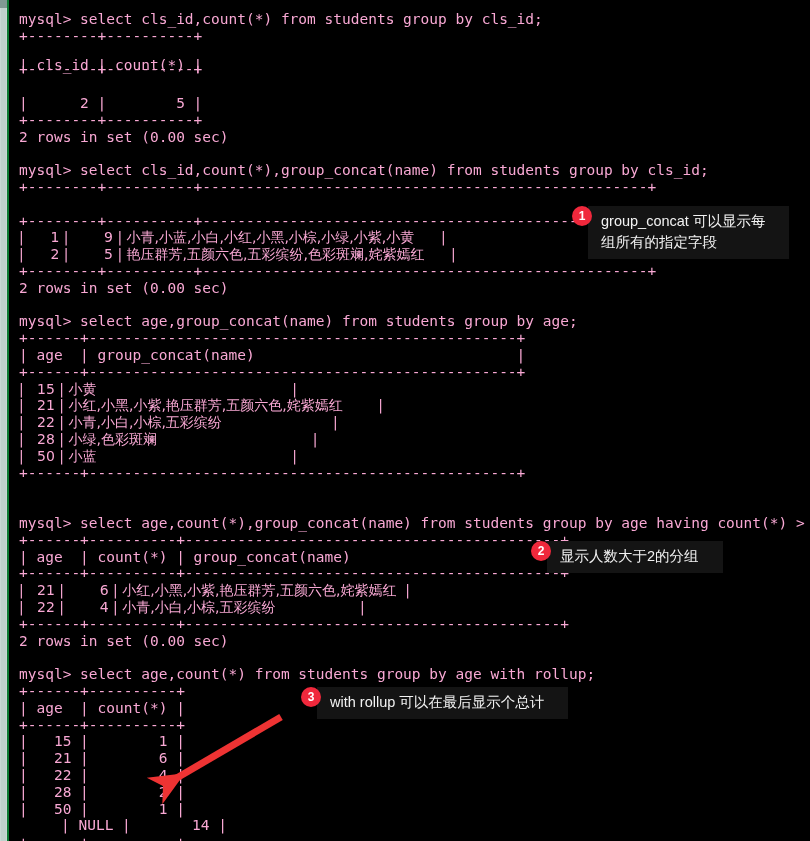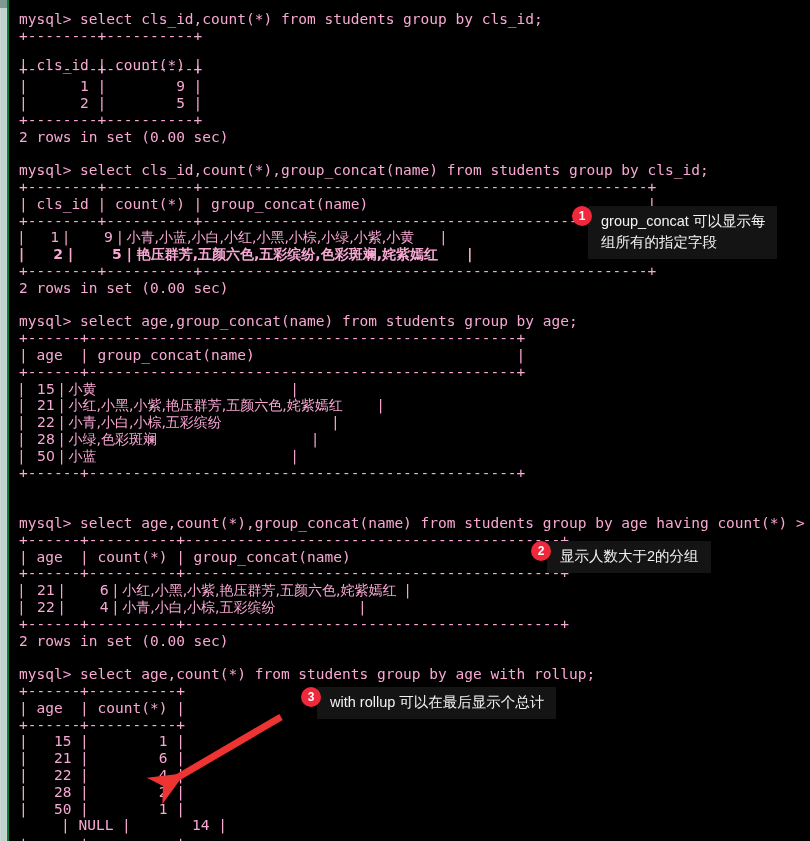--- a/index.html
+++ b/index.html
@@ -84,21 +84,21 @@
     justify-content: center;
     flex: 0 0 auto;
     z-index: 22;
   }
   .callout-box {
     background: #141414;
     color: #f2f2f2;
     font-family: "Liberation Sans", sans-serif;
     font-size: 14.5px;
     line-height: 21px;
-    padding: 5px 12px 6px 13px;
+    padding: 5px 24px 6px 13px;
     margin-left: -4px;
     position: relative;
     white-space: pre-line;
     z-index: 21;
   }
 
   
   #annotation-arrow {
     position: absolute;
     left: 0; top: 0;
@@ -114,30 +114,28 @@
   <div id="scrollbar-thumb"></div>
   <div id="scrollbar-topicon"></div>
 </div>
 <div id="green-rule"></div>
 
 <div id="terminal">
     <div class="tline" style="top: 11px;">mysql&gt; select cls_id,count(*) from students group by cls_id;</div>
     <div class="tline" style="top: 27.8px;">+--------+----------+</div>
     <div class="tline" style="top: 44.6px; margin-top: 12px;">| cls_id | count(*) |</div>
     <div class="tline" style="top: 61.4px;">+--------+----------+</div>
-    <div class="tline" style="top: 78.2px;">|      1 |        9 |</div>
     <div class="tline" style="top: 95px; text-align: center;">|      2 |        5 |</div>
     <div class="tline" style="top: 111.8px;">+--------+----------+</div>
     <div class="tline" style="top: 128.6px;">2 rows in set (0.00 sec)</div>
     <div class="tline" style="top: 162.2px;">mysql&gt; select cls_id,count(*),group_concat(name) from students group by cls_id;</div>
     <div class="tline" style="top: 179px;">+--------+----------+---------------------------------------------------+</div>
-    <div class="tline" style="top: 195.8px;">| cls_id | count(*) | group_concat(name)                                |</div>
     <div class="tline" style="top: 212.6px;">+--------+----------+---------------------------------------------------+</div>
     <div class="tline cjk" style="top: 229.4px;">|      1 |        9 | 小青,小蓝,小白,小红,小黑,小棕,小绿,小紫,小黄      |</div>
-    <div class="tline cjk" style="top: 246.2px; font-weight: bold;">|      2 |        5 | 艳压群芳,五颜六色,五彩缤纷,色彩斑斓,姹紫嫣红      |</div>
+    <div class="tline cjk" style="top: 246.2px;">|      2 |        5 | 艳压群芳,五颜六色,五彩缤纷,色彩斑斓,姹紫嫣红      |</div>
     <div class="tline" style="top: 263px;">+--------+----------+---------------------------------------------------+</div>
     <div class="tline" style="top: 279.8px;">2 rows in set (0.00 sec)</div>
     <div class="tline" style="top: 313.4px;">mysql&gt; select age,group_concat(name) from students group by age;</div>
     <div class="tline" style="top: 330.2px;">+------+-------------------------------------------------+</div>
     <div class="tline" style="top: 347px;">| age  | group_concat(name)                              |</div>
     <div class="tline" style="top: 363.8px;">+------+-------------------------------------------------+</div>
     <div class="tline cjk" style="top: 380.6px;">|   15 | 小黄                                            |</div>
     <div class="tline cjk" style="top: 397.4px;">|   21 | 小红,小黑,小紫,艳压群芳,五颜六色,姹紫嫣红        |</div>
     <div class="tline cjk" style="top: 414.2px;">|   22 | 小青,小白,小棕,五彩缤纷                         |</div>
     <div class="tline cjk" style="top: 431px;">|   28 | 小绿,色彩斑斓                                   |</div>

